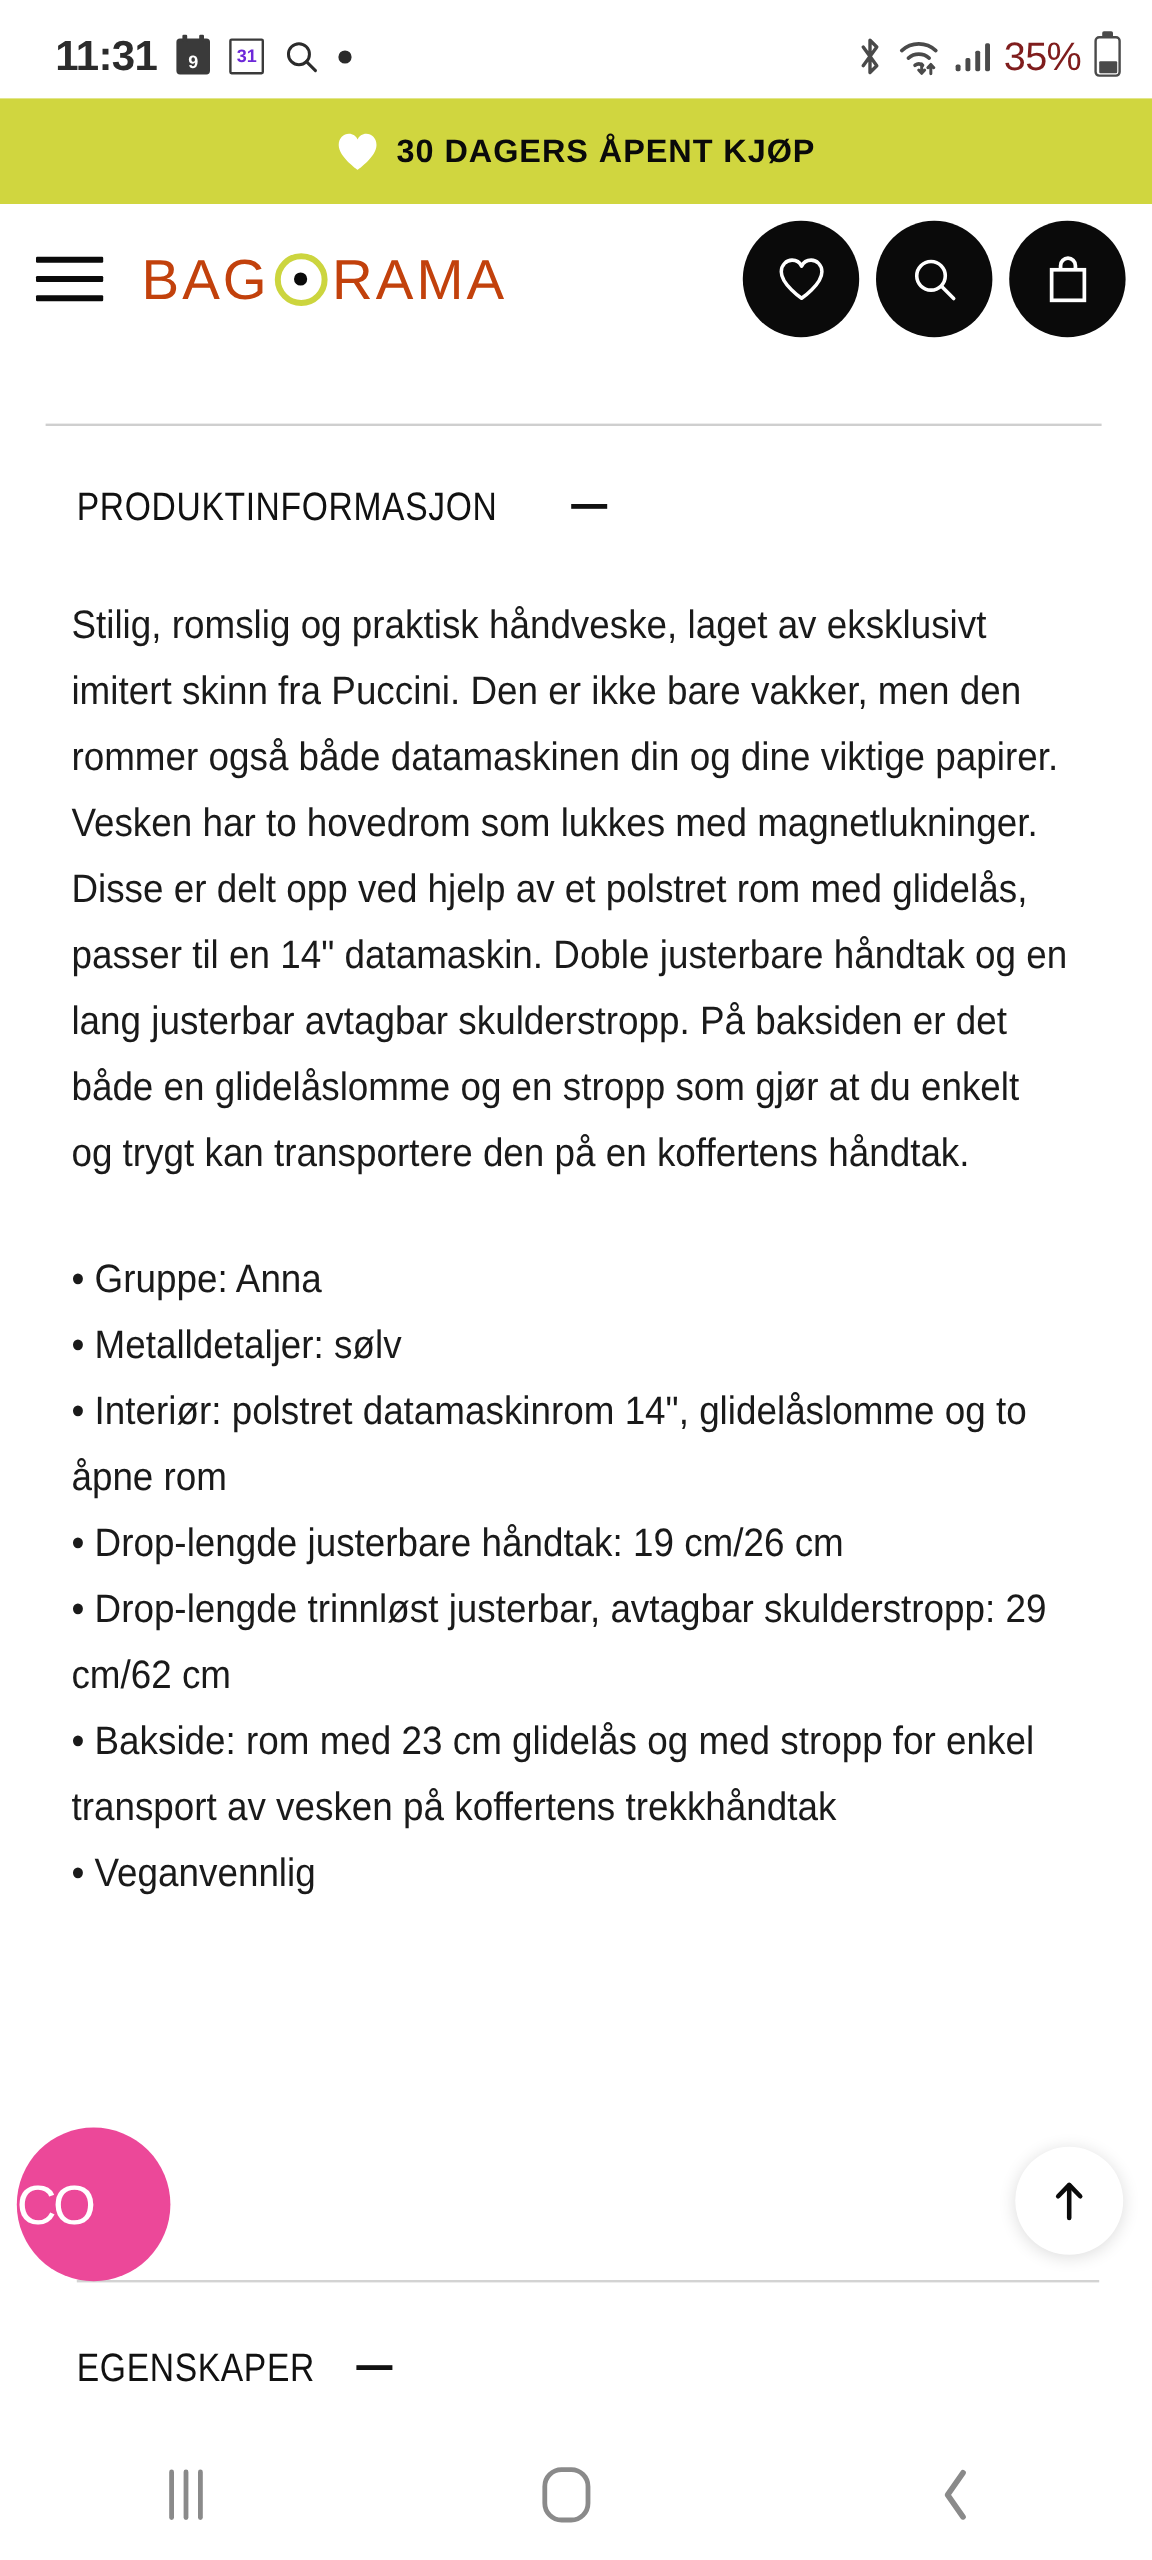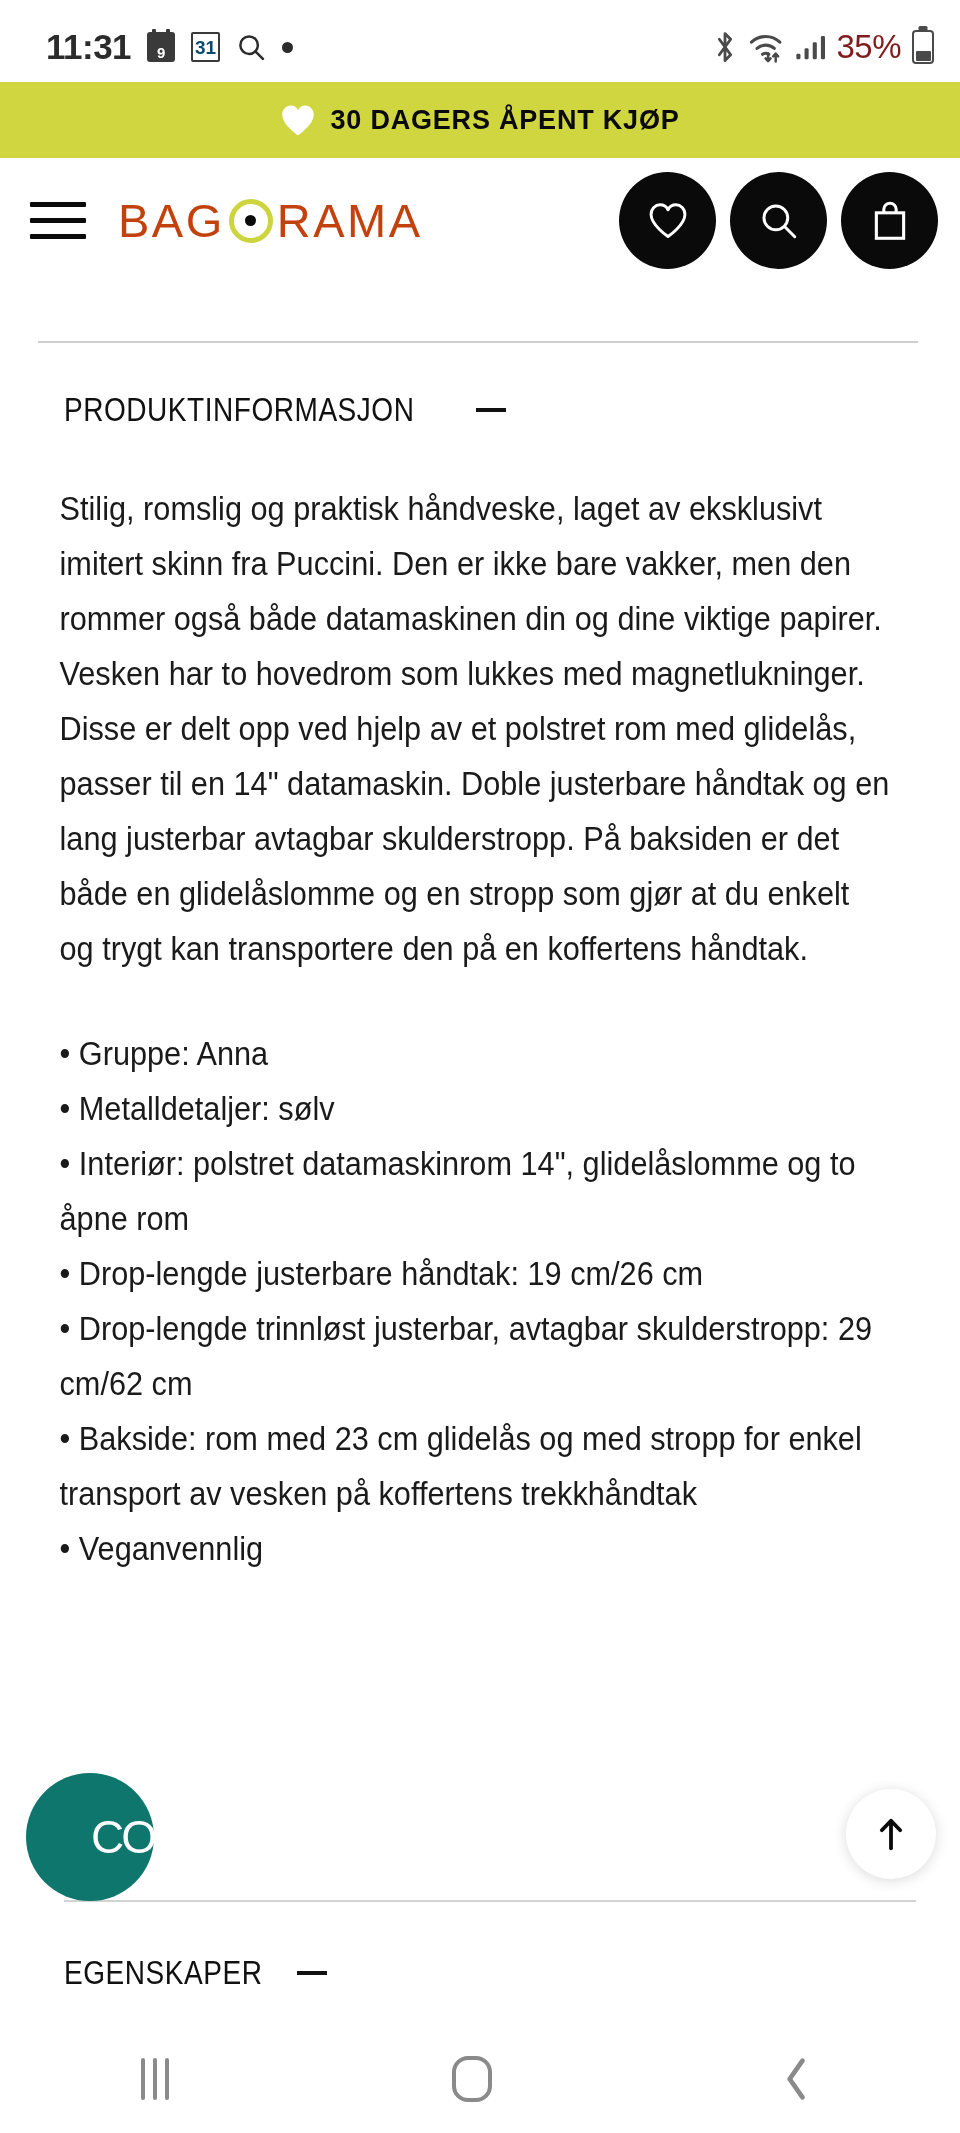--- a/index.html
+++ b/index.html
@@ -70,22 +70,22 @@
   .cal-outline {
     width: 29px; height: 30px;
     border: 2.5px solid #3a3a3a;
     border-radius: 2px;
     display: flex;
     align-items: center;
     justify-content: center;
     position: relative;
   }
   .cal-outline span {
-    color: #0c4a6e;
-    font-size: 19px;
+    color: #6d28d9;
+    font-size: 15px;
     font-weight: bold;
     line-height: 1;
   }
   .status-dot {
     width: 11px; height: 11px;
     border-radius: 50%;
     background: #2b2b2b;
   }
   .status-right {
     display: flex;
@@ -119,21 +119,21 @@
   }
   .battery-fill {
     width: 100%;
     height: 35%;
     background: #4a4a4a;
     border-radius: 1px;
   }
 
   
   .promo-banner {
-    height: 76px;
+    height: 88px;
     display: flex;
     align-items: center;
     justify-content: center;
     gap: 14px;
   }
   .promo-text {
     font-size: 27px;
     font-weight: bold;
     color: #0a0a0a;
     letter-spacing: 0.8px;
@@ -251,28 +251,28 @@
     transform-origin: left top;
     width: 104%;
   }
   .body-copy p.lead { margin-top: 52px; }
   .bullets { margin-top: 50px; }
   .bullets div { white-space: pre-wrap; }
 
   
   .cookie-fab {
     position: absolute;
-    left: 26px;
+    left: 14px;
     bottom: 232px;
     width: 128px; height: 128px;
     border-radius: 50%;
-    background: #0f766e;
-    display: flex;
-    align-items: center;
-    justify-content: flex-end;
+    background: #ec4899;
+    display: flex;
+    align-items: center;
+    justify-content: flex-start;
     cursor: pointer;
     z-index: 30;
   }
   .cookie-fab span {
     color: #ffffff;
     font-size: 46px;
     letter-spacing: -3px;
     font-family: "Liberation Sans", sans-serif;
   }
   .scroll-top-fab {

